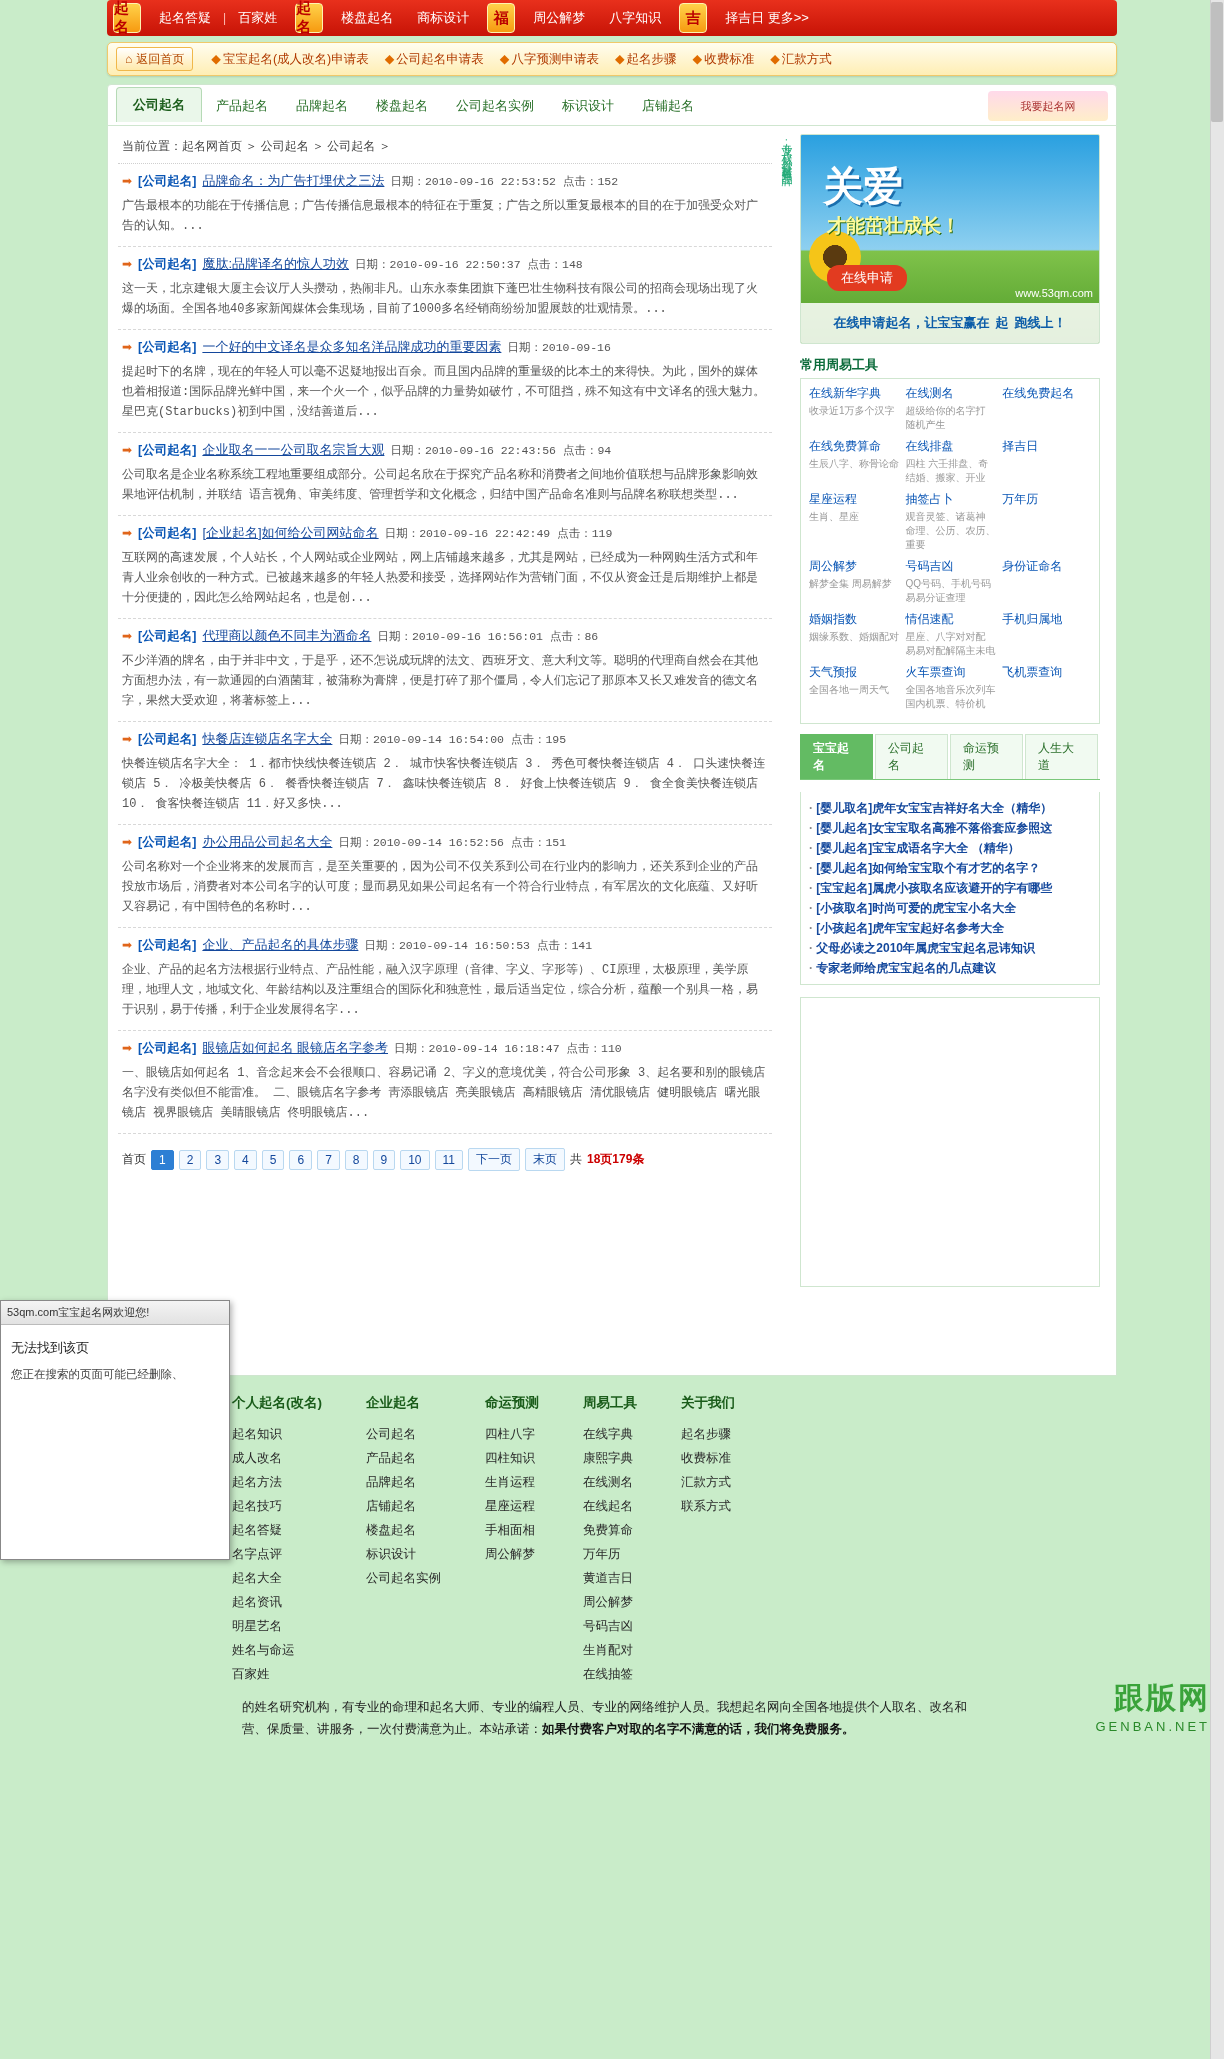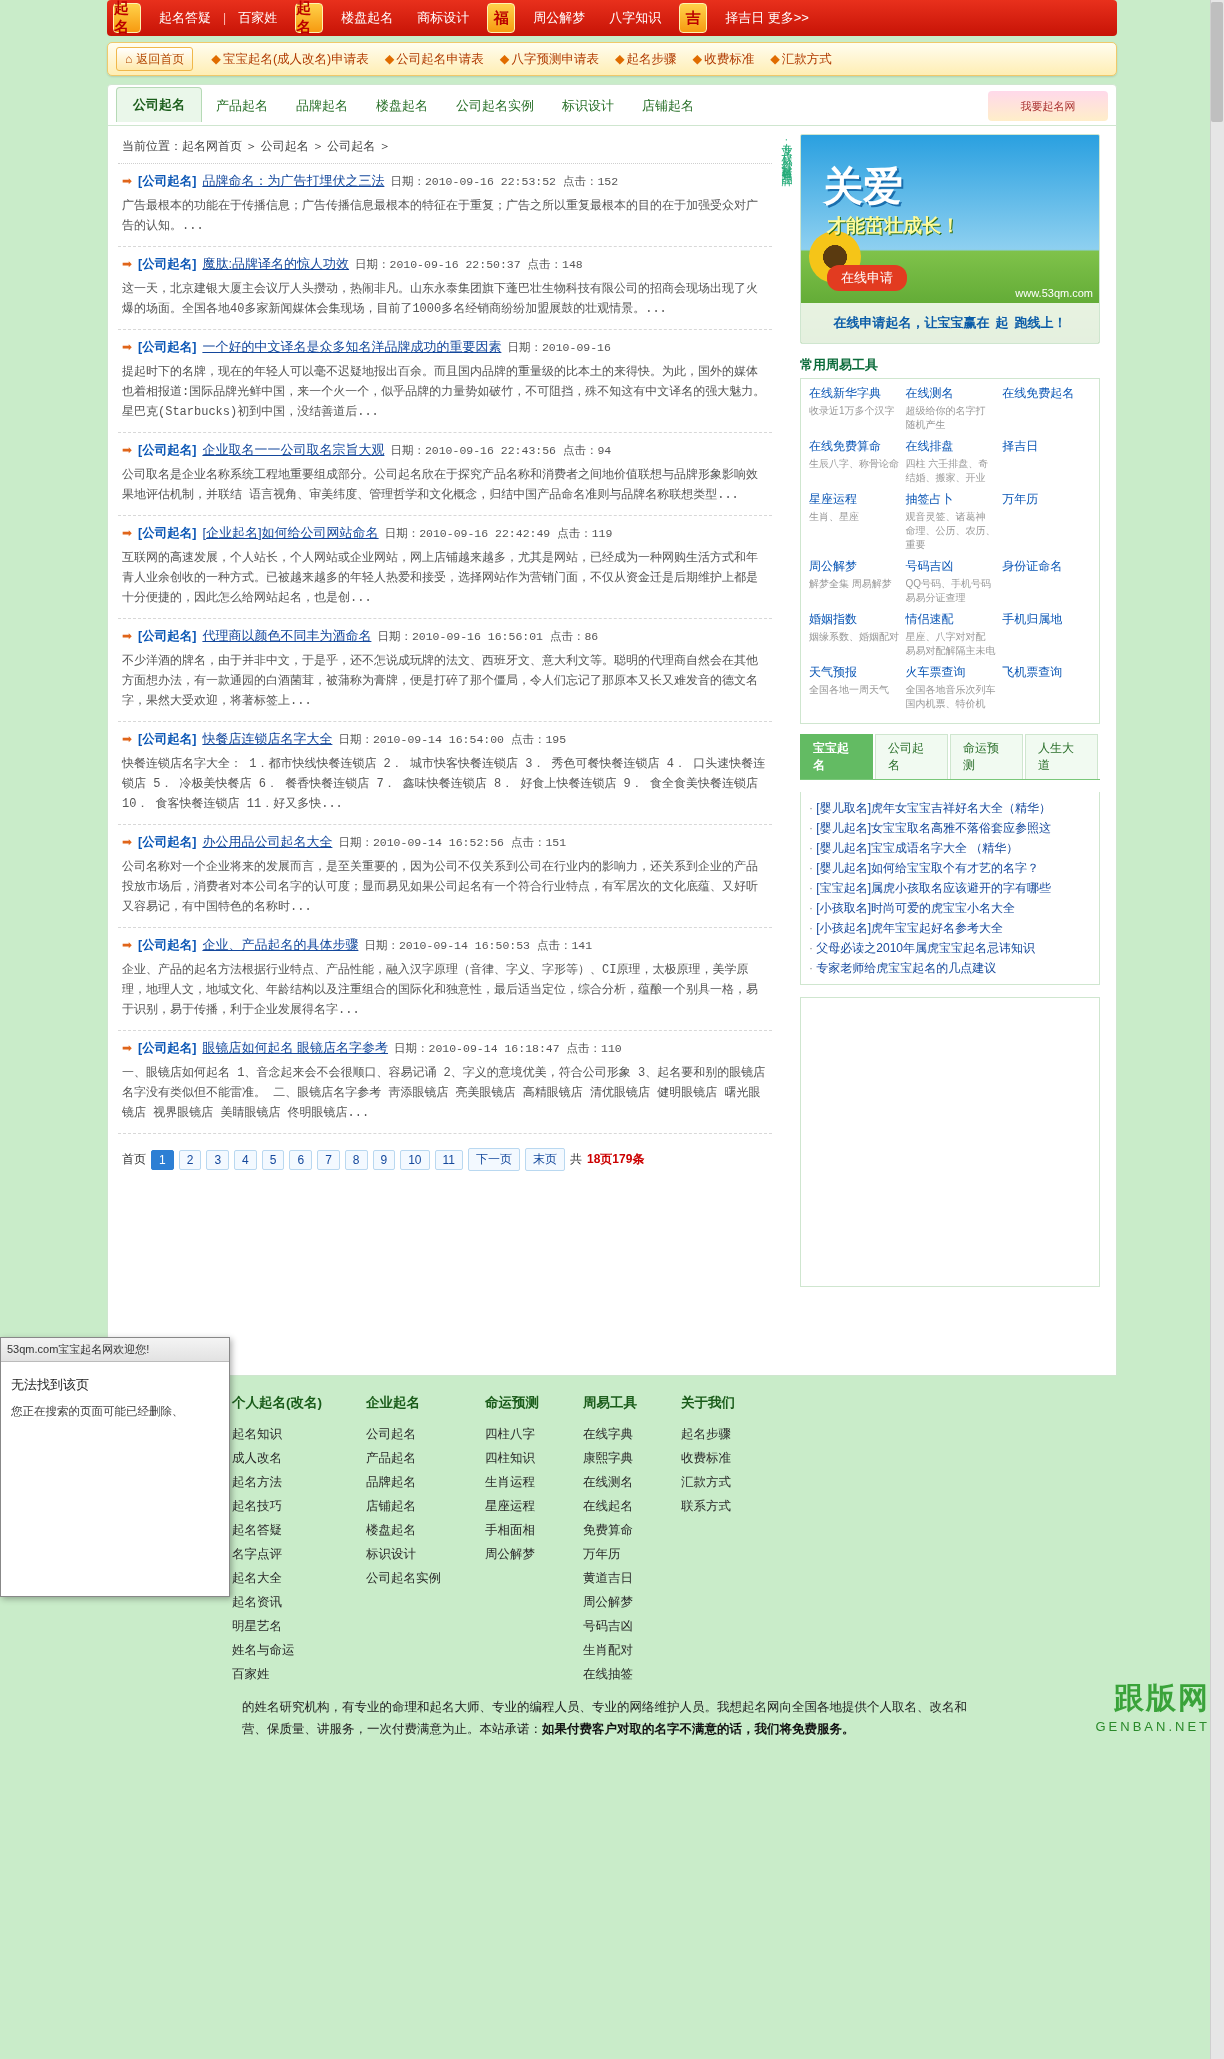--- a/index.html
+++ b/index.html
@@ -164,21 +164,21 @@
   .tdesc { display:flex;margin-bottom:6px;}
   .tdesc div { width:33.3%;font-size:10px;color:#999;padding-left:4px;line-height:14px;}
 
   .rtabs { margin:10px 0 0 16px;width:300px;display:flex;border-bottom:1px solid #7ac77a;}
   .rtab {
     padding:5px 12px;font-size:12px;color:#2b6f2b;border:1px solid #cfe6cf;
     border-bottom:none;background:#f1faf1;margin-right:2px;
   }
   .rtab.active { background:#63bb63;color:#fff;border-color:#63bb63;font-weight:bold;}
   .rlist { margin-left:16px;width:300px;border:1px solid #cfe6cf;border-top:none;padding:6px 8px;}
-  .rlist li { list-style:none;font-size:12px;line-height:20px;color:#14489c;}
+  .rlist li { list-style:none;font-size:12px;line-height:20px;color:#14489c;font-weight:bold;}
   .rlist li:before { content:"· ";color:#888;}
   .rbox {
     margin:8px 0 0 16px;width:300px;height:290px;border:1px solid #cfe6cf;background:#fff;
   }
 
   
   .footer {
     width:1224px;background:#c9ecc9;padding:18px 0 4px;
   }
   .fcols { width:760px;margin:0 auto;display:flex;gap:44px;}
@@ -187,21 +187,21 @@
 
   .footer-note {
     width:1060px;margin:10px auto 0;font-size:12.5px;color:#222;line-height:22px;
     text-align:left;padding-left:160px;
   }
   .footer-note b { color:#111; }
   .copy { text-align:center;font-size:12px;color:#333;line-height:20px;margin-top:10px;font-family:"Liberation Mono",monospace;}
 
   
   .popup {
-    position:absolute;left:0;top:1337px;width:230px;height:260px;
+    position:absolute;left:0;top:1300px;width:230px;height:260px;
     background:#fff;border:1px solid #888;box-shadow:2px 2px 6px rgba(0,0,0,.3);
     font-size:11.5px;
   }
   .popup .pt {
     background:linear-gradient(#f4f4f4,#e2e2e2);border-bottom:1px solid #bbb;
     padding:4px 6px;color:#333;font-size:11px;
   }
   .popup .ph { padding:14px 10px 4px;font-size:13px;color:#222;}
   .popup .pb { padding:4px 10px;color:#444;line-height:18px;}
 

